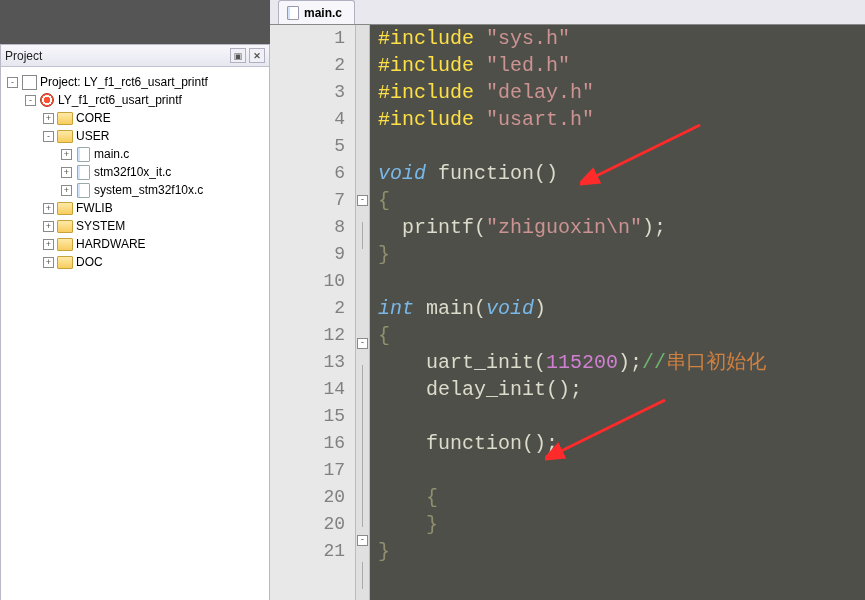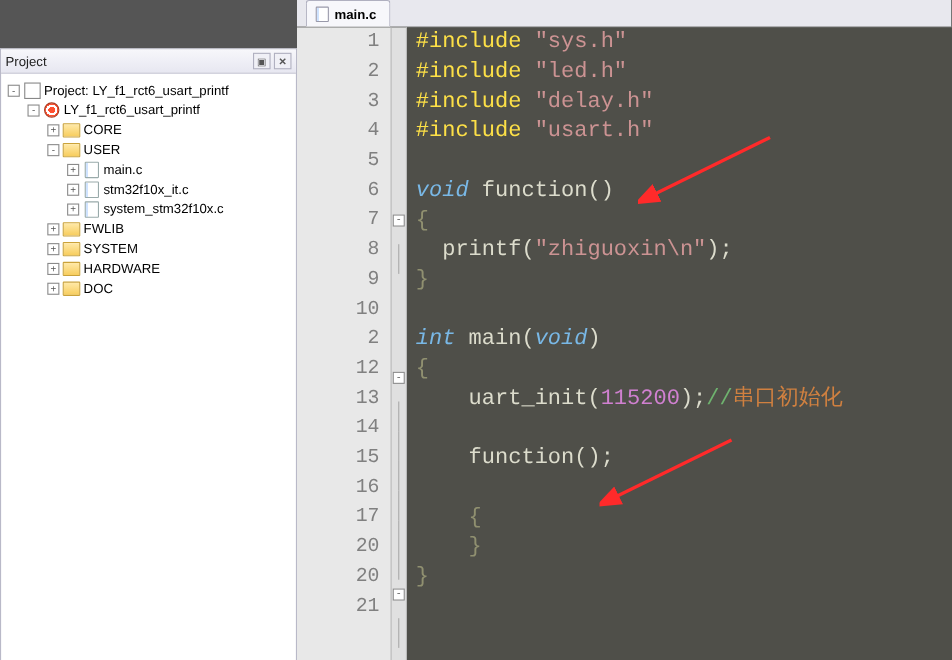--- a/index.html
+++ b/index.html
@@ -332,20 +332,21 @@
       <div class="line"><span class="pp">#include</span><span> </span><span class="str">"usart.h"</span></div>
       <div class="line"></div>
       <div class="line"><span class="kw">void</span><span class="fn"> function</span><span class="punc">()</span></div>
       <div class="line"><span class="brace">{</span></div>
       <div class="line"><span>  </span><span class="fn">printf</span><span class="punc">(</span><span class="str">"zhiguoxin\n"</span><span class="punc">)</span><span class="punc">;</span></div>
       <div class="line"><span class="brace">}</span></div>
       <div class="line"></div>
       <div class="line"><span class="kw">int</span><span class="fn"> main</span><span class="punc">(</span><span class="kw">void</span><span class="punc">)</span></div>
       <div class="line"><span class="brace">{</span></div>
       <div class="line"><span>    </span><span class="fn">uart_init</span><span class="punc">(</span><span class="num">115200</span><span class="punc">)</span><span class="punc">;</span><span class="cmnt">//</span><span class="cjk">串口初始化</span></div>
+      <div class="line"><span>    </span><span class="fn">delay_init</span><span class="punc">(</span><span class="punc">)</span><span class="punc">;</span></div>
       <div class="line"></div>
       <div class="line"><span>    </span><span class="fn">function</span><span class="punc">(</span><span class="punc">)</span><span class="punc">;</span></div>
       <div class="line"></div>
       <div class="line"><span>    </span><span class="brace">{</span></div>
       <div class="line"><span>    </span><span class="brace">}</span></div>
       <div class="line"><span class="brace">}</span></div>
 
       <svg class="arrow" style="left:210px; top:95px;" width="130" height="70">
         <defs>
             <marker id="ah1" markerWidth="10" markerHeight="10" refX="2" refY="3" orient="auto">

